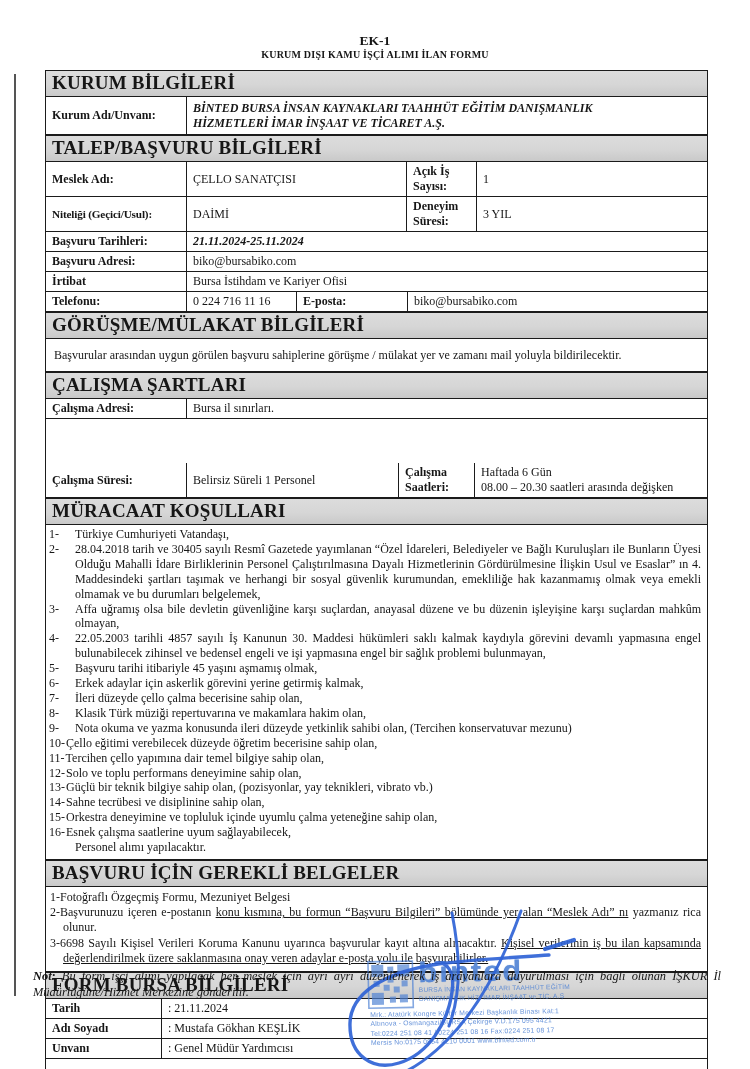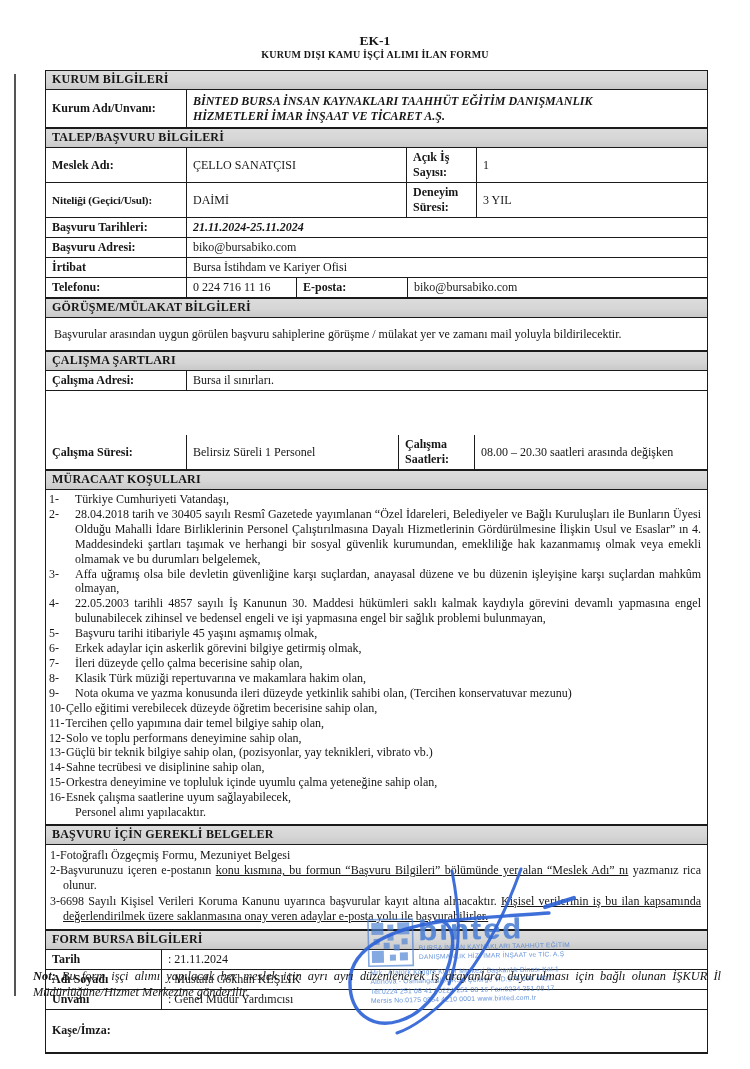--- a/index.html
+++ b/index.html
@@ -20,21 +20,21 @@
   .scan-edge{position:absolute;left:14px;top:74px;width:2px;height:922px;background:#2a2a2a;opacity:.8;}
   .doc-label{position:absolute;top:33px;left:0;width:750px;text-align:center;font-weight:bold;font-size:13.5px;}
   .doc-title{position:absolute;top:49px;left:0;width:750px;text-align:center;font-weight:bold;font-size:10px;letter-spacing:.2px;}
   .form{
     position:absolute;left:45px;top:70px;width:663px;
     border:1.6px solid var(--border);
     font-size:12px;
   }
   .sec-header{
     background:linear-gradient(180deg,#dcdcdc 0%,var(--header_bg) 55%,#c9c9c9 100%);
-    font-weight:bold;font-size:12px;letter-spacing:.2px;
+    font-weight:bold;font-size:19px;letter-spacing:.2px;
     padding:1px 6px 2px 6px;
     border-top:1px solid var(--border);
     border-bottom:1px solid var(--border);
   }
   .form > :first-child{border-top:none;}
   .row{display:grid;border-bottom:1px solid var(--border);}
   .row:last-child{border-bottom:none;}
   .sec-header + .row{border-top:none;}
   .grid-k{grid-template-columns:140px 1fr;}
   .grid-t4{grid-template-columns:140px 220px 70px 1fr;}
@@ -150,32 +150,33 @@
   <div class="sec-header">ÇALIŞMA ŞARTLARI</div>
   <div class="row grid-k">
     <div class="cell label">Çalışma Adresi:</div>
     <div class="cell">Bursa il sınırları.</div>
   </div>
   <div class="row grid-c4">
     <div class="cell label h33">Çalışma Süresi:</div>
     <div class="cell h33">Belirsiz Süreli 1 Personel</div>
     <div class="cell label h33">Çalışma Saatleri:</div>
     <div class="cell h33">
+      <div>Haftada 6 Gün</div>
       <div>08.00 – 20.30 saatleri arasında değişken</div>
     </div>
   </div>
 
   <div class="sec-header">MÜRACAAT KOŞULLARI</div>
   <div class="listblock">
     <div class="mitem"><span class="mnum">1-</span><span>Türkiye Cumhuriyeti Vatandaşı,</span></div>
     <div class="mitem"><span class="mnum">2-</span><span>28.04.2018 tarih ve 30405 sayılı Resmî Gazetede yayımlanan “Özel İdareleri, Belediyeler ve Bağlı Kuruluşları ile Bunların Üyesi Olduğu Mahalli İdare Birliklerinin Personel Çalıştırılmasına Dayalı Hizmetlerinin Gördürülmesine İlişkin Usul ve Esaslar” ın 4. Maddesindeki şartları taşımak ve herhangi bir sosyal güvenlik kurumundan, emekliliğe hak kazanmamış olmak veya emekli olmamak ve bu durumları belgelemek,</span></div>
     <div class="mitem"><span class="mnum">3-</span><span>Affa uğramış olsa bile devletin güvenliğine karşı suçlardan, anayasal düzene ve bu düzenin işleyişine karşı suçlardan mahkûm olmayan,</span></div>
     <div class="mitem"><span class="mnum">4-</span><span>22.05.2003 tarihli 4857 sayılı İş Kanunun 30. Maddesi hükümleri saklı kalmak kaydıyla görevini devamlı yapmasına engel bulunabilecek zihinsel ve bedensel engeli ve işi yapmasına engel bir sağlık problemi bulunmayan,</span></div>
     <div class="mitem"><span class="mnum">5-</span><span>Başvuru tarihi itibariyle 45 yaşını aşmamış olmak,</span></div>
-    <div class="mitem"><span class="mnum">6-</span><span>Erkek adaylar için askerlik görevini bilgiye getirmiş olmak,</span></div>
+    <div class="mitem"><span class="mnum">6-</span><span>Erkek adaylar için askerlik görevini yerine getirmiş kalmak,</span></div>
     <div class="mitem"><span class="mnum">7-</span><span>İleri düzeyde çello çalma becerisine sahip olan,</span></div>
     <div class="mitem"><span class="mnum">8-</span><span>Klasik Türk müziği repertuvarına ve makamlara hakim olan,</span></div>
     <div class="mitem"><span class="mnum">9-</span><span>Nota okuma ve yazma konusunda ileri düzeyde yetkinlik sahibi olan, (Tercihen konservatuvar mezunu)</span></div>
     <div class="mitem"><span class="mnum flush">10-</span><span>Çello eğitimi verebilecek düzeyde öğretim becerisine sahip olan,</span></div>
     <div class="mitem"><span class="mnum flush">11-</span><span>Tercihen çello yapımına dair temel bilgiye sahip olan,</span></div>
     <div class="mitem"><span class="mnum flush">12-</span><span>Solo ve toplu performans deneyimine sahip olan,</span></div>
     <div class="mitem"><span class="mnum flush">13-</span><span>Güçlü bir teknik bilgiye sahip olan, (pozisyonlar, yay teknikleri, vibrato vb.)</span></div>
     <div class="mitem"><span class="mnum flush">14-</span><span>Sahne tecrübesi ve disiplinine sahip olan,</span></div>
     <div class="mitem"><span class="mnum flush">15-</span><span>Orkestra deneyimine ve topluluk içinde uyumlu çalma yeteneğine sahip olan,</span></div>
     <div class="mitem"><span class="mnum flush">16-</span><span>Esnek çalışma saatlerine uyum sağlayabilecek,</span></div>

